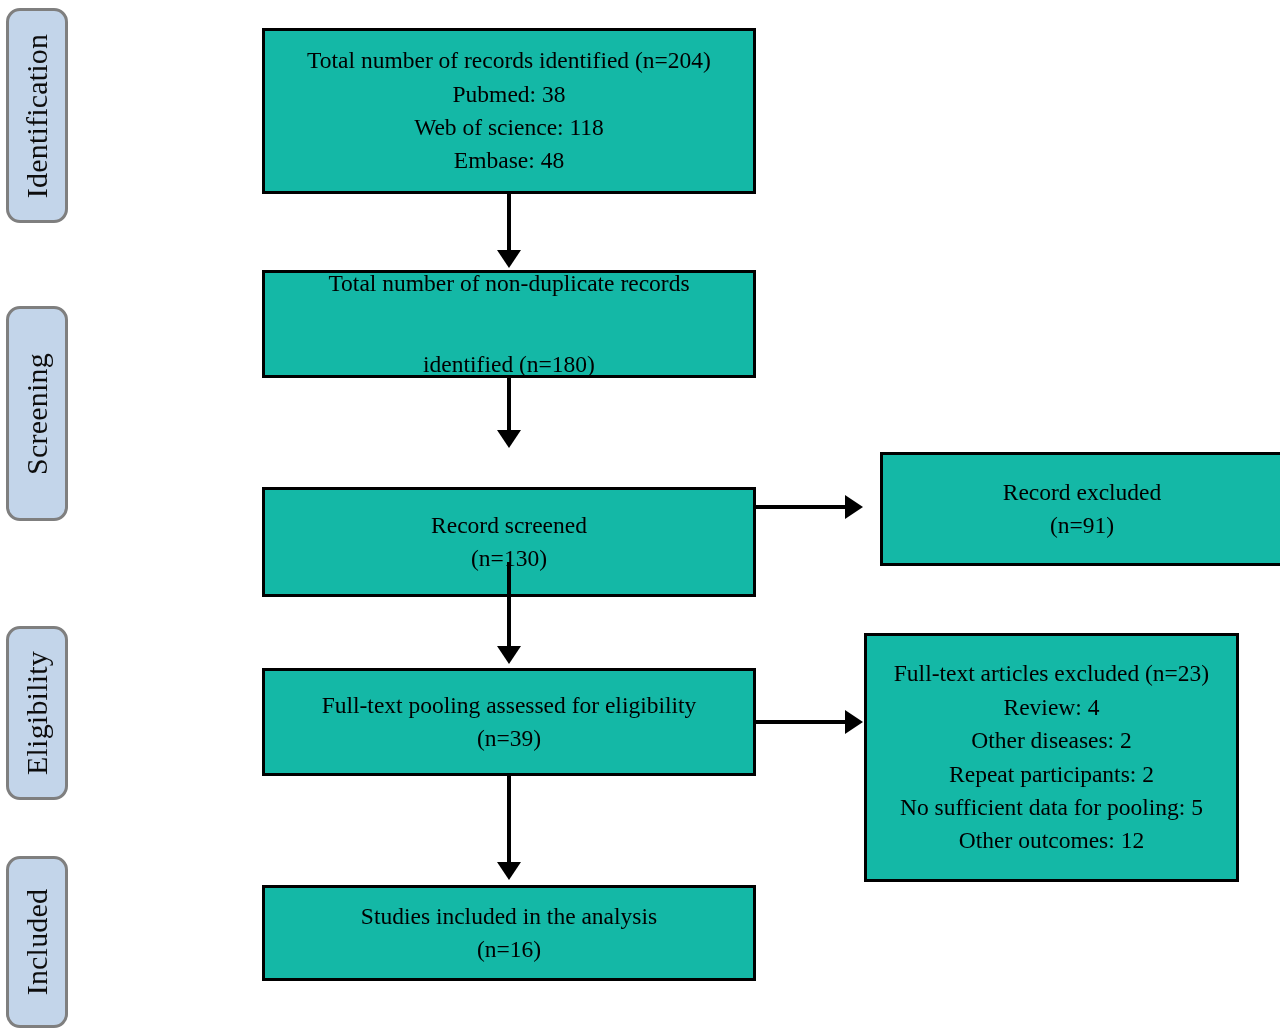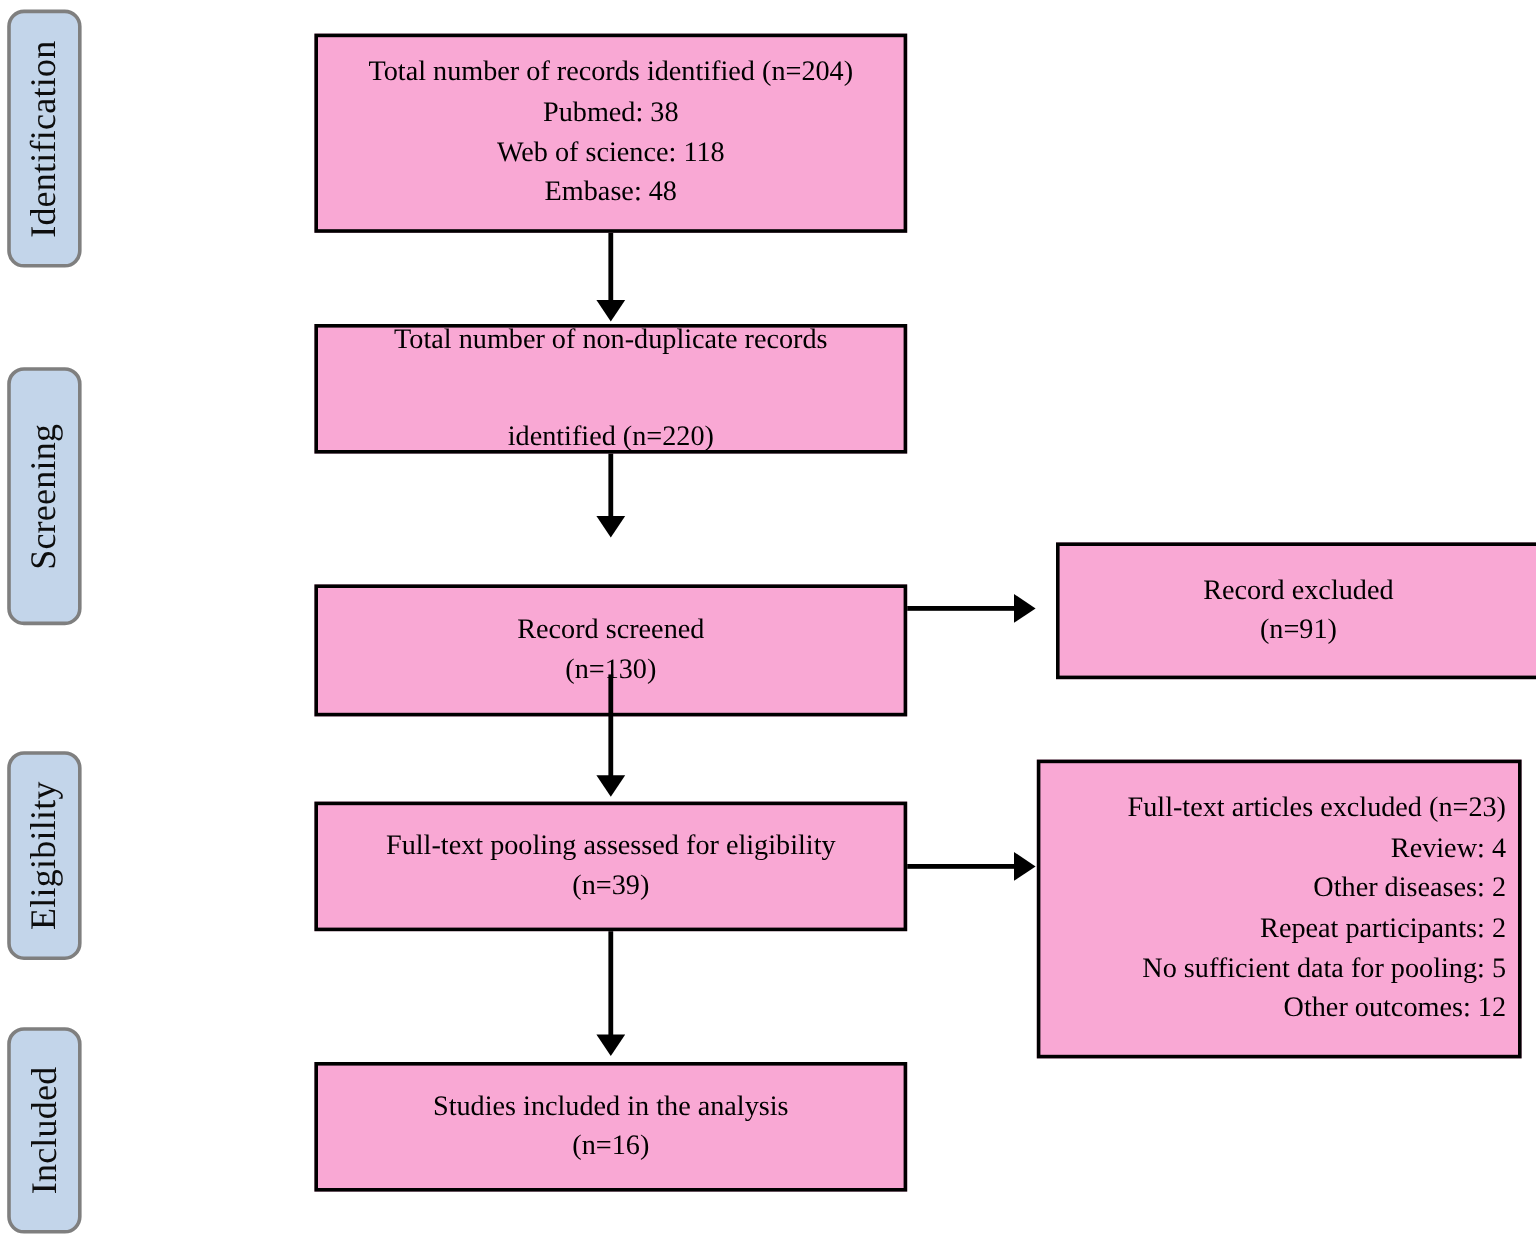--- a/index.html
+++ b/index.html
@@ -36,21 +36,21 @@
     font-size: 30px;
     line-height: 1;
     letter-spacing: 0.2px;
     color: #0d0d0d;
   }
 
   
   .flow-box {
     position: absolute;
     box-sizing: border-box;
-    background: #f9a8d4;
+    background: #14b8a6;
     border: 3px solid #000000;
     display: flex;
     flex-direction: column;
     align-items: center;
     justify-content: center;
     text-align: center;
     padding: 4px 10px;
   }
   .flow-box .line {
     display: block;
@@ -119,21 +119,21 @@
     <span class="line">Embase: 48</span>
   </div>
 
   <div class="conn">
     <div class="v-stem" style="left:507px; top:194px; height:60px;"></div>
     <div class="v-head" style="left:497px; top:250px;"></div>
   </div>
 
   <div class="flow-box" style="left:262px; top:270px; width:494px; height:108px;gap:48px;">
     <span class="line">Total number of non-duplicate records</span>
-    <span class="line">identified (n=220)</span>
+    <span class="line">identified (n=180)</span>
   </div>
 
   <div class="conn">
     <div class="v-stem" style="left:507px; top:378px; height:56px;"></div>
     <div class="v-head" style="left:497px; top:430px;"></div>
   </div>
 
   <div class="flow-box" style="left:262px; top:452px; width:494px; height:110px;margin-top:35px;">
     <span class="line">Record screened</span>
     <span class="line">(n=130)</span>
@@ -157,32 +157,32 @@
   <div class="flow-box" style="left:262px; top:668px; width:494px; height:108px;">
     <span class="line">Full-text pooling assessed for eligibility</span>
     <span class="line">(n=39)</span>
   </div>
 
   <div class="conn">
     <div class="h-stem" style="left:756px; top:720px; width:92px;"></div>
     <div class="h-head" style="left:845px; top:710px;"></div>
   </div>
 
-  <div class="flow-box" style="left:864px; top:633px; width:404px; height:249px;align-items:flex-end;">
+  <div class="flow-box" style="left:864px; top:633px; width:375px; height:249px;">
     <span class="line">Full-text articles excluded (n=23)</span>
     <span class="line">Review: 4</span>
     <span class="line">Other diseases: 2</span>
     <span class="line">Repeat participants: 2</span>
     <span class="line">No sufficient data for pooling: 5</span>
     <span class="line">Other outcomes: 12</span>
   </div>
 
   <div class="conn">
     <div class="v-stem" style="left:507px; top:776px; height:90px;"></div>
     <div class="v-head" style="left:497px; top:862px;"></div>
   </div>
 
-  <div class="flow-box" style="left:262px; top:885px; width:494px; height:108px;">
+  <div class="flow-box" style="left:262px; top:885px; width:494px; height:96px;">
     <span class="line">Studies included in the analysis</span>
     <span class="line">(n=16)</span>
   </div>
 
 </div>
 
 </body></html>

